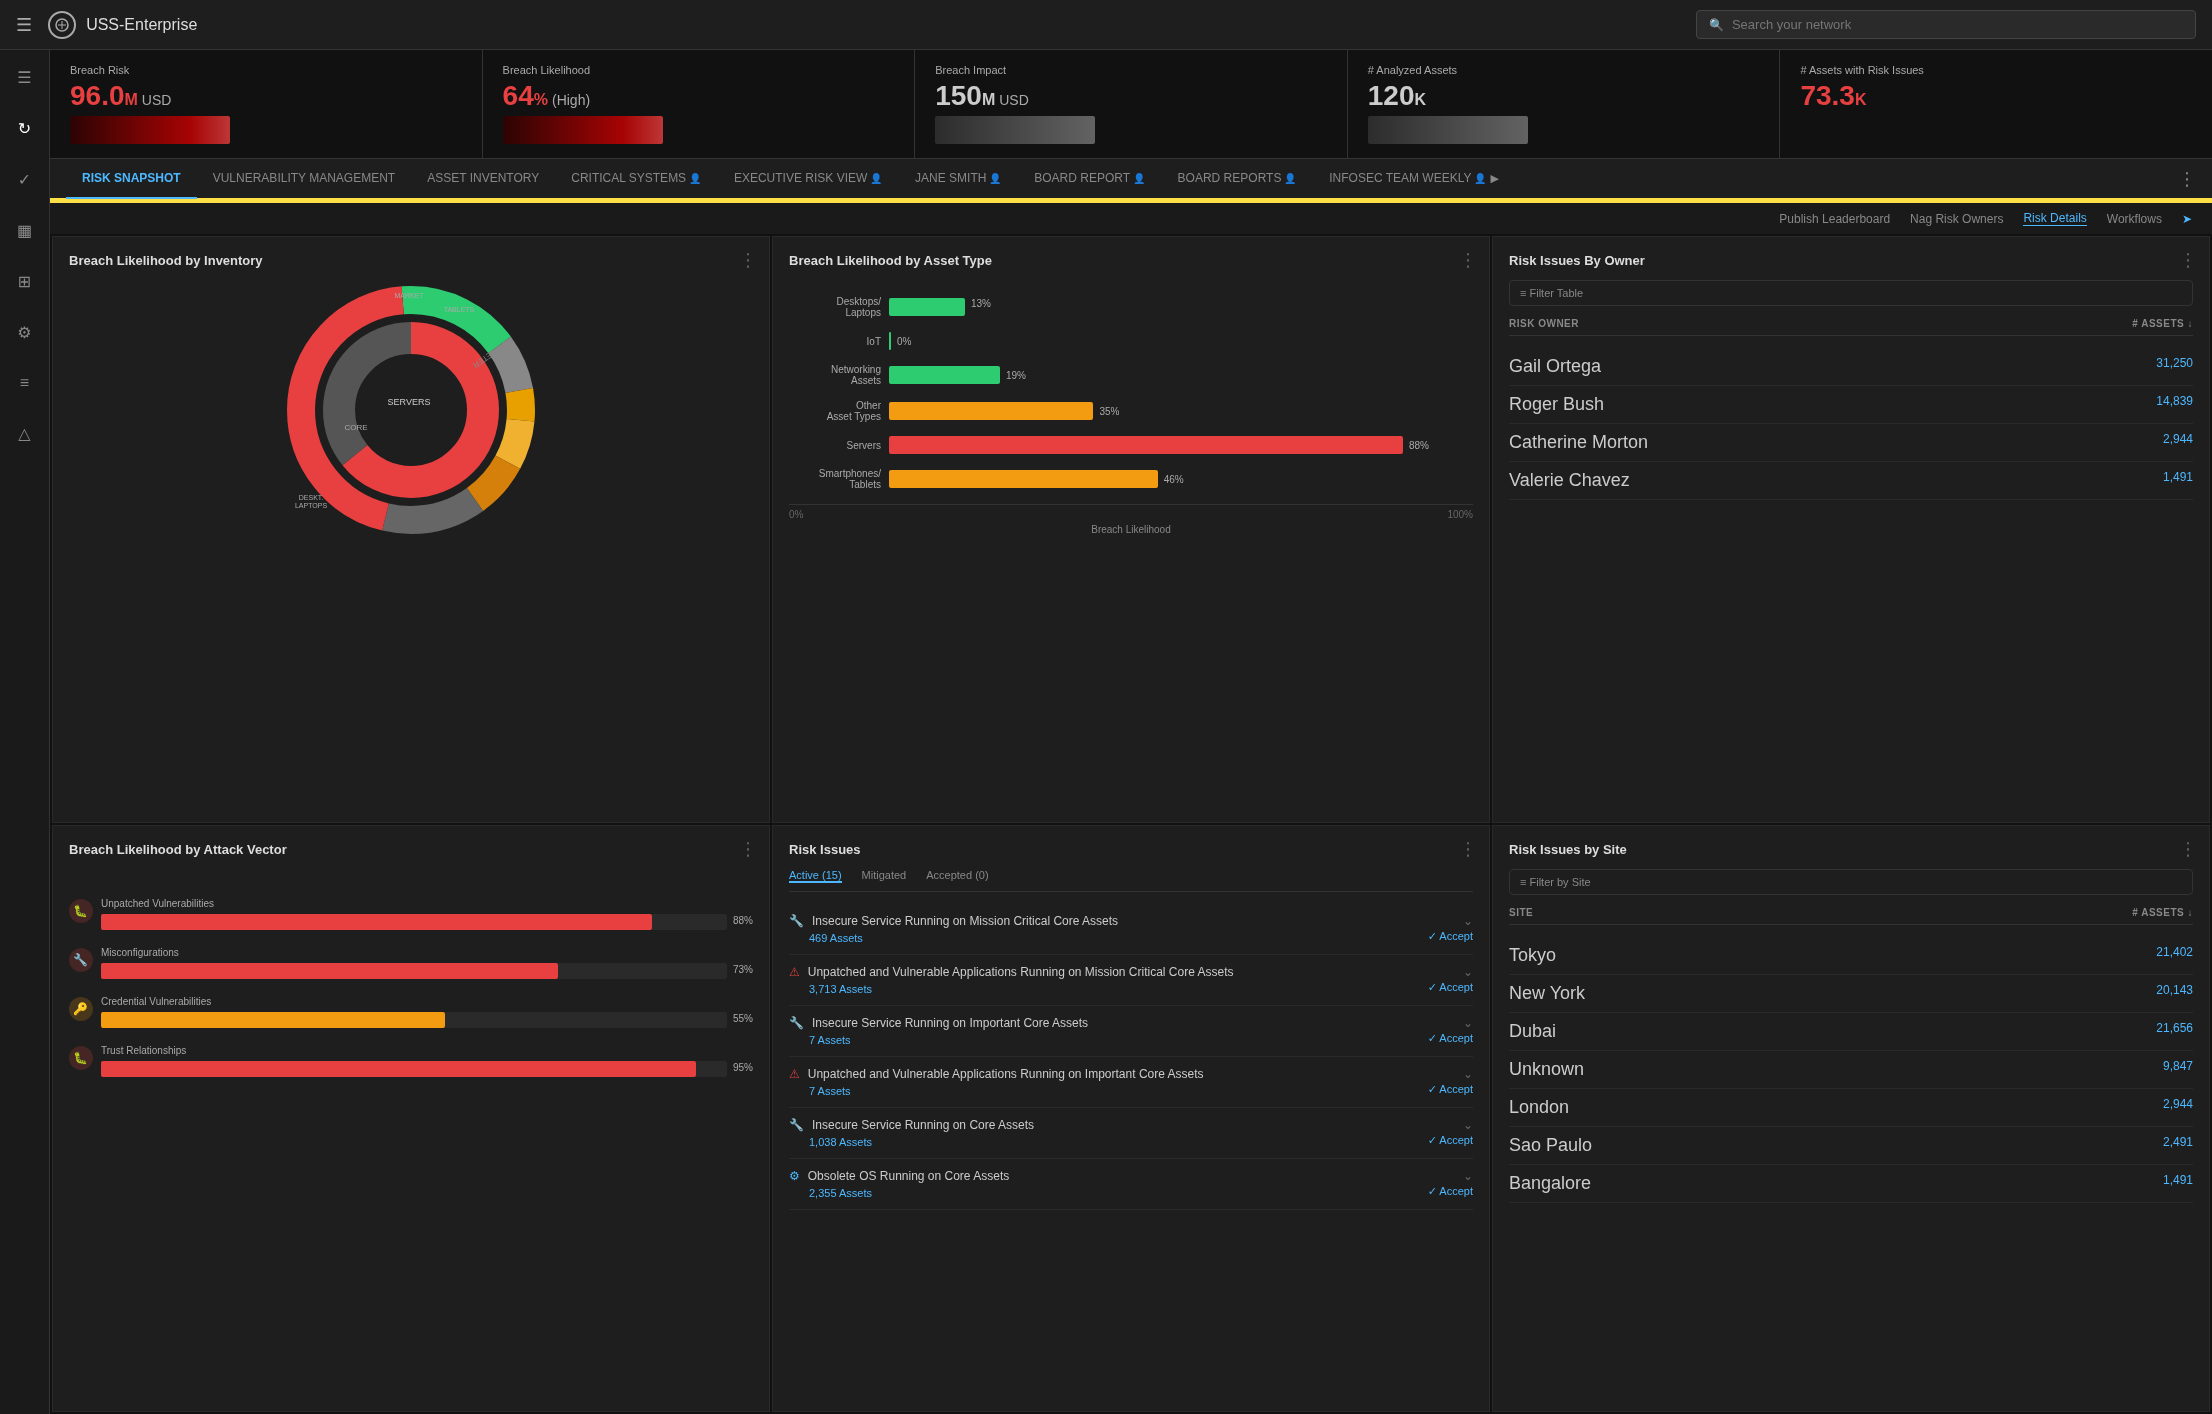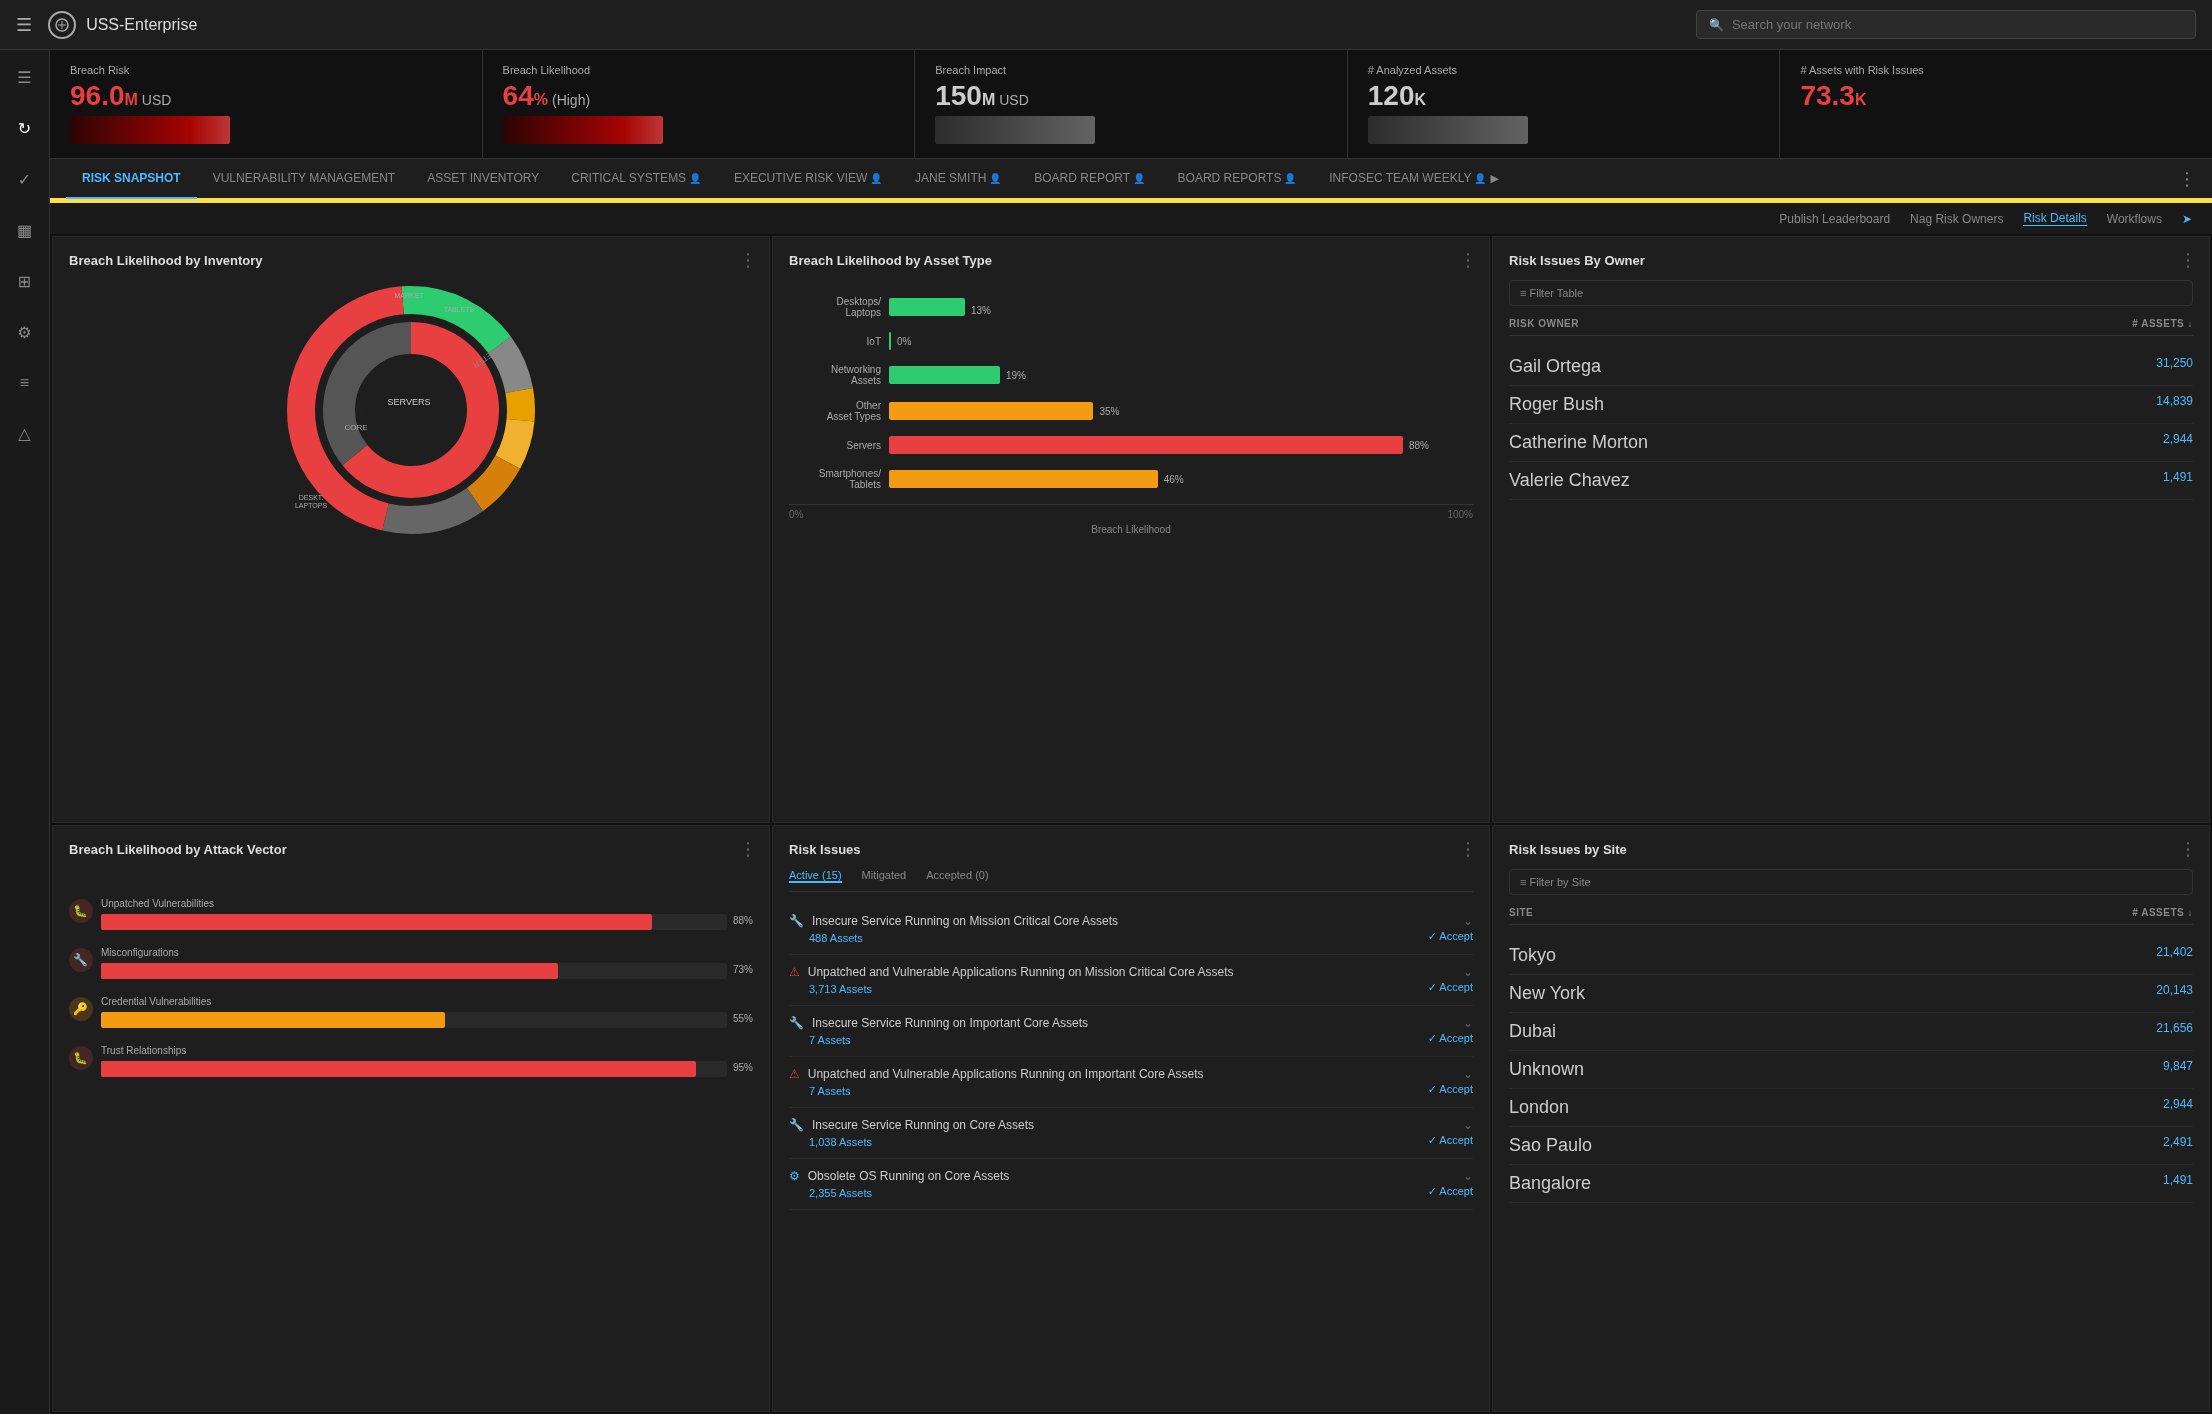--- a/index.html
+++ b/index.html
@@ -242,21 +242,21 @@
         </div>
       </div>
 
       <div class="panel">
         <div class="panel-title">Breach Likelihood by Asset Type</div>
         <span class="panel-menu">⋮</span>
         <div class="bar-chart" style="margin-top:20px;">
           <div class="bar-row">
             <div class="bar-label">Desktops/<br>Laptops</div>
             <div class="bar-wrap">
-              <div style="display:flex;align-items:flex-end">
+              <div style="display:flex;align-items:flex-start">
                 <div class="bar bar-green" style="width:13%"></div>
                 <span class="bar-pct">13%</span>
               </div>
             </div>
           </div>
           <div class="bar-row">
             <div class="bar-label">IoT</div>
             <div class="bar-wrap">
               <div style="display:flex;align-items:center">
                 <div class="bar bar-green" style="width:1px;min-width:2px"></div>
@@ -405,21 +405,21 @@
           <span class="tab-sm">Accepted (0)</span>
         </div>
 
         <div class="issue-row">
           <div class="issue-title">
             <span class="icon-wrench">🔧</span>
             <span class="issue-name">Insecure Service Running on Mission Critical Core Assets</span>
             <span class="issue-chevron">⌄</span>
           </div>
           <div style="display:flex;justify-content:space-between;align-items:center">
-            <span class="issue-assets">488 Assets</span>
+            <span class="issue-assets">469 Assets</span>
             <span class="issue-accept">✓ Accept</span>
           </div>
         </div>
         <div class="issue-row">
           <div class="issue-title">
             <span class="icon-bug">⚠</span>
             <span class="issue-name">Unpatched and Vulnerable Applications Running on Mission Critical Core Assets</span>
             <span class="issue-chevron">⌄</span>
           </div>
           <div style="display:flex;justify-content:space-between;align-items:center">

